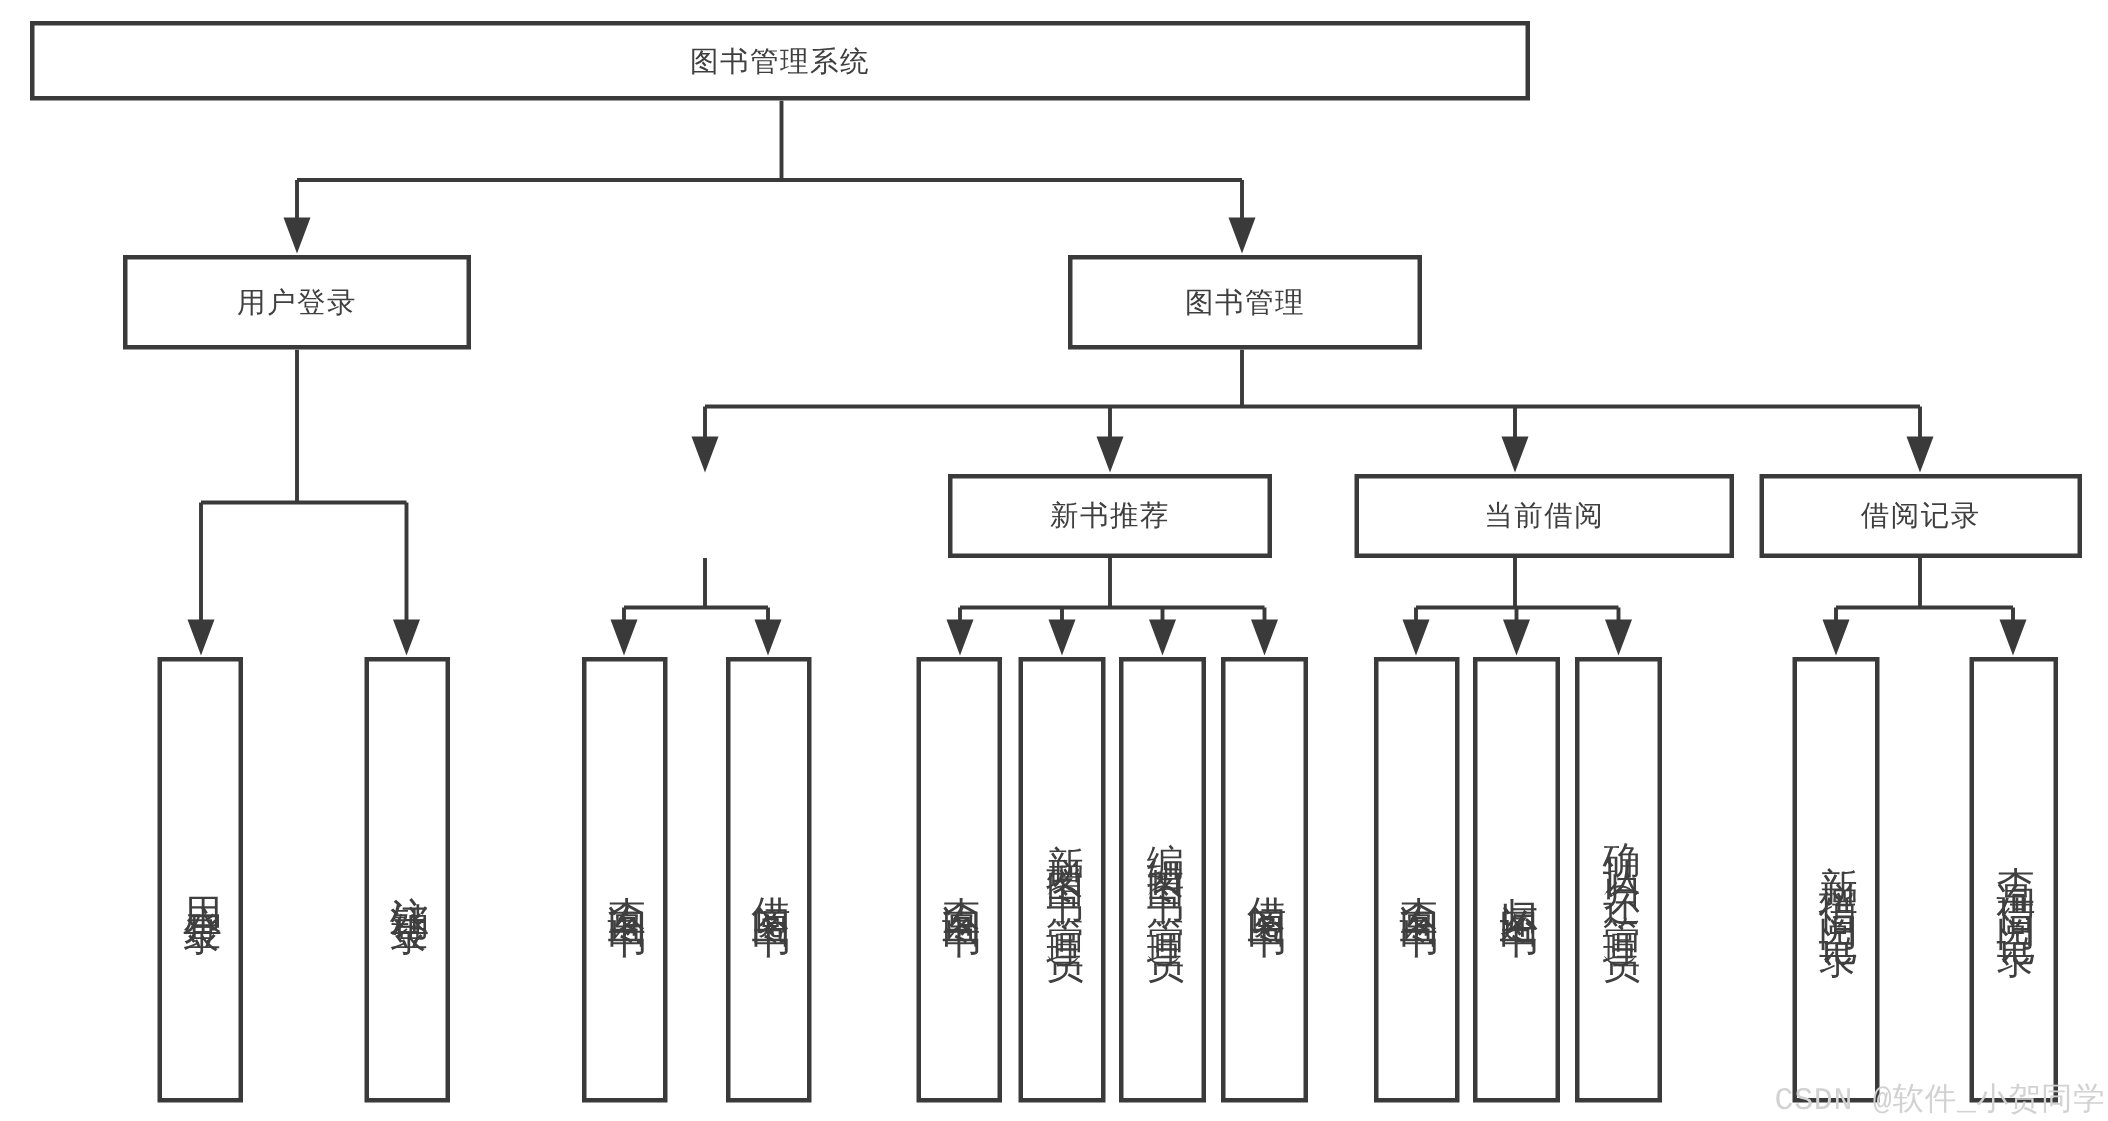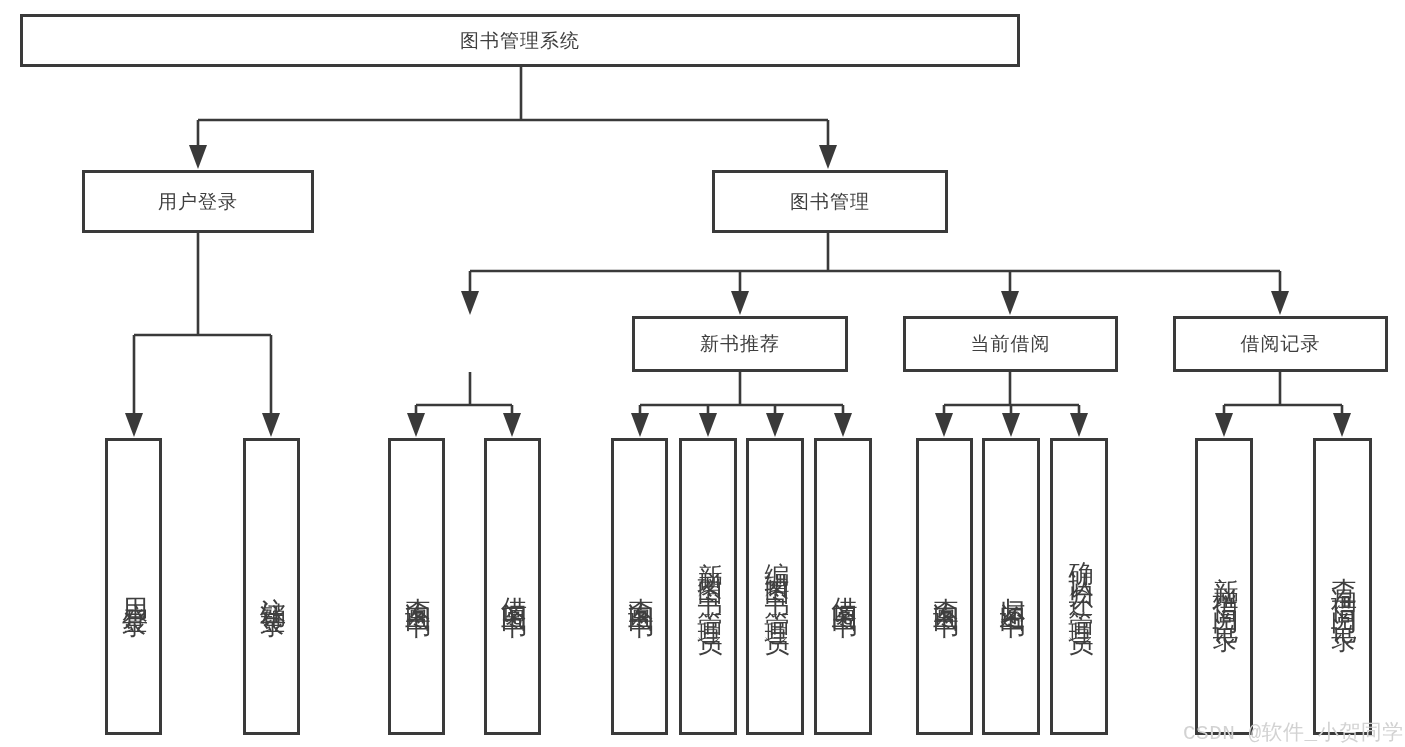--- a/index.html
+++ b/index.html
@@ -91,21 +91,21 @@
       <polygon points="1333,413 1351,413 1342,437"></polygon>
     </g>
   </svg>
 
   <div class="node node-h" style="left:20px;top:14px;width:1000px;height:53px">图书管理系统</div>
 
   <div class="node node-h" style="left:82px;top:170px;width:232px;height:63px">用户登录</div>
   <div class="node node-h" style="left:712px;top:170px;width:236px;height:63px">图书管理</div>
 
   <div class="node node-h" style="left:632px;top:316px;width:216px;height:56px">新书推荐</div>
-  <div class="node node-h" style="left:903px;top:316px;width:215px;height:56px">当前借阅</div>
+  <div class="node node-h" style="left:903px;top:316px;width:253px;height:56px">当前借阅</div>
   <div class="node node-h" style="left:1173px;top:316px;width:215px;height:56px">借阅记录</div>
 
   <div class="node node-v" style="left:105px;width:57px">
     <span>用户登录</span>
     </div>
   <div class="node node-v" style="left:243px;width:57px">
     <span>注销登录</span>
     </div>
 
   <div class="node node-v" style="left:388px;width:57px">

